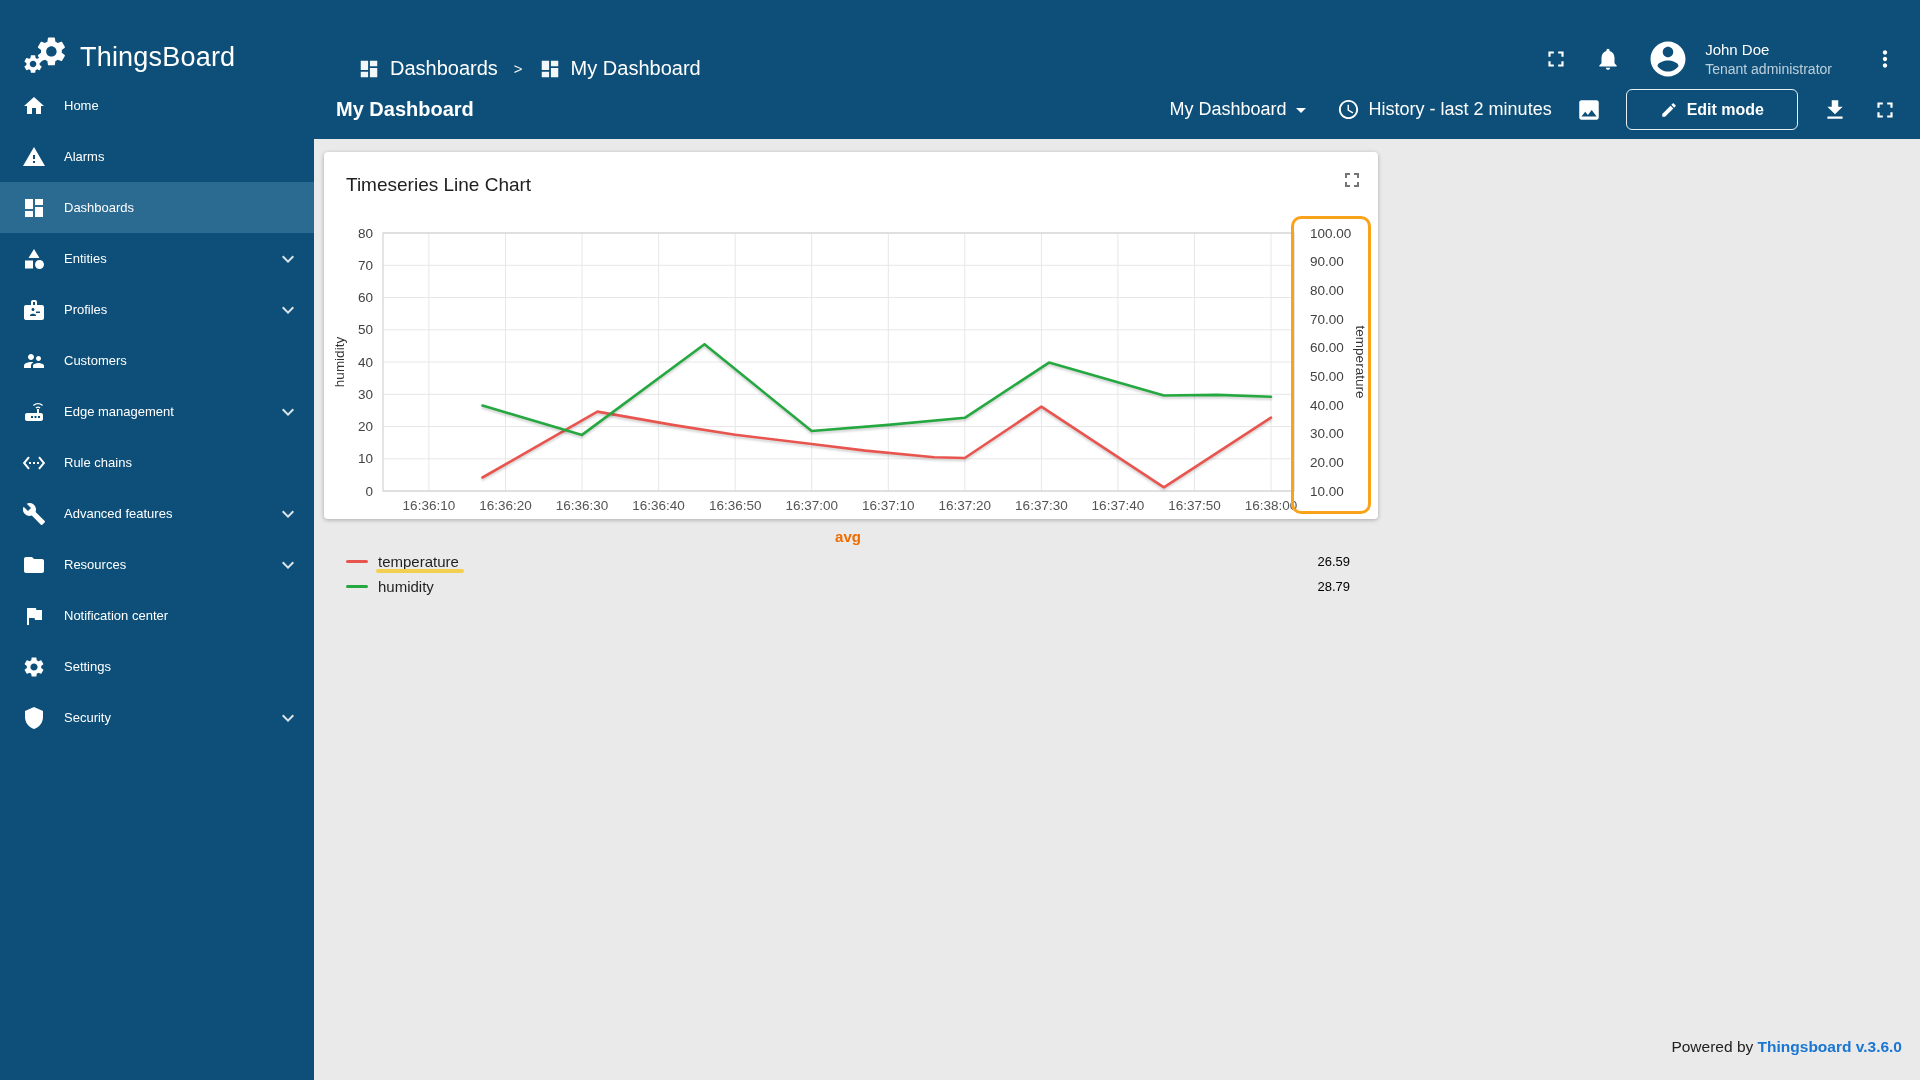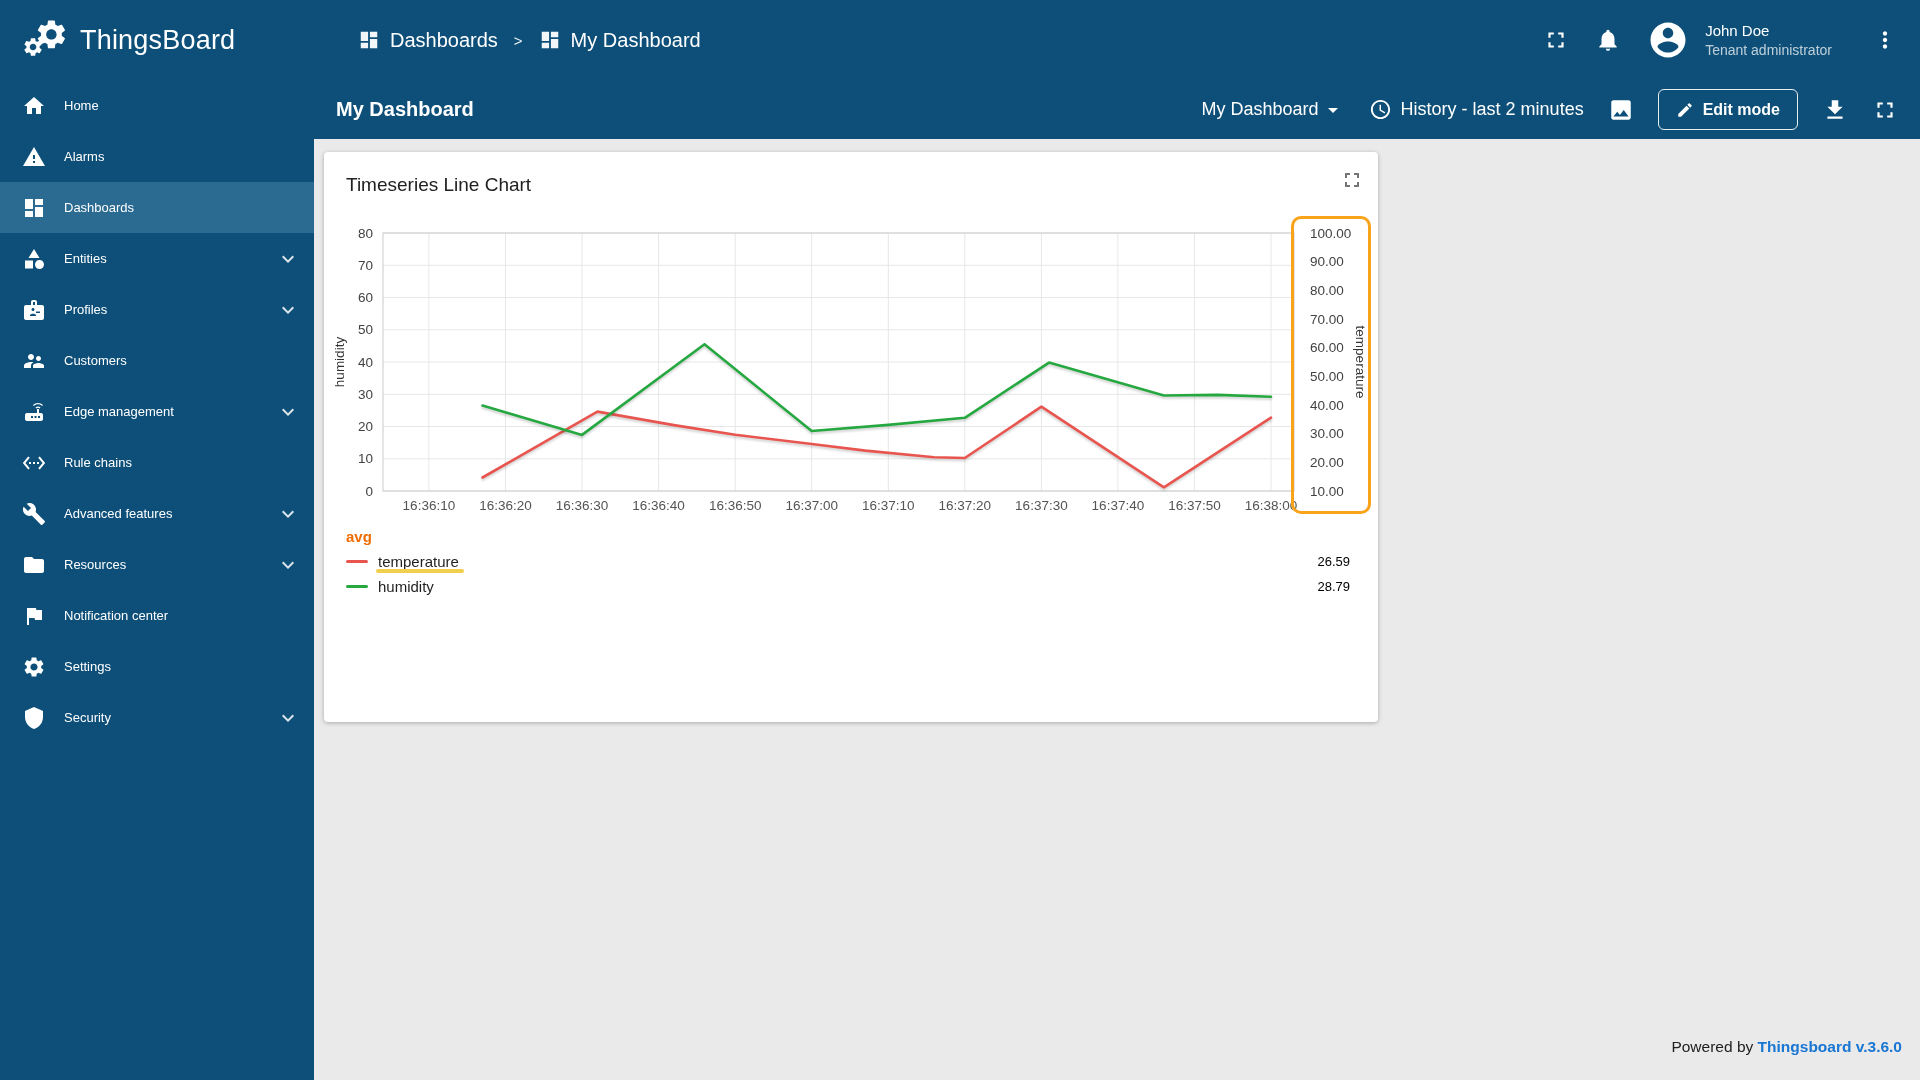--- a/index.html
+++ b/index.html
@@ -10,21 +10,21 @@
     --hl-yellow:#f2cf4e;
     --avg-color:#ef6c00;
     --link-blue:#1976d2;
   }
   *{box-sizing:border-box;margin:0;padding:0}
   html,body{width:1920px;height:1080px;overflow:hidden}
   body{font-family:"Liberation Sans",sans-serif;background:var(--content-bg)}
   .app{display:grid;grid-template-columns:314px 1fr;grid-template-rows:80px 59px 1fr;width:1920px;height:1080px}
 
   
-  header.topbar{grid-column:1/3;grid-row:1;background:var(--primary);display:flex;align-items:center;color:#fff}
+  header.topbar{grid-column:1/3;grid-row:1;background:var(--primary);display:flex;align-items:flex-end;color:#fff}
   .logo-area{width:314px;min-width:314px;display:flex;align-items:center;gap:10px;padding-left:22px}
   .logo-area svg{fill:#fff}
   .logo-text{font-size:27px;font-weight:500;letter-spacing:.2px}
   .breadcrumb{display:flex;align-items:center;gap:12px;margin-left:44px;font-size:20px}
   .bc-item{display:flex;align-items:center;gap:10px;cursor:pointer}
   .bc-icon{display:flex}
   .bc-icon svg{width:22px;height:22px;fill:#fff;opacity:.95}
   .bc-sep{font-size:15px;opacity:.95;padding:0 4px}
   .top-actions{margin-left:auto;display:flex;align-items:center;gap:26px;padding-right:22px}
   .icon-btn{display:flex;cursor:pointer}
@@ -39,54 +39,54 @@
   
   .subbar{grid-column:2;grid-row:2;background:var(--primary);display:flex;align-items:center;color:#fff;padding:0 22px}
   .page-title{font-size:20px;font-weight:700}
   .sub-actions{margin-left:auto;display:flex;align-items:center;gap:24px}
   .selector{display:flex;align-items:center;gap:2px;font-size:18px;cursor:pointer}
   .caret{display:flex}
   .caret svg{width:24px;height:24px;fill:#fff}
   .history{display:flex;align-items:center;gap:9px;font-size:18px;cursor:pointer}
   .clock{display:flex}
   .clock svg{width:23px;height:23px;fill:#fff}
-  .edit-btn{display:flex;align-items:center;gap:9px;border:1.5px solid rgba(255,255,255,.9);border-radius:6px;height:41px;padding:0 17px;font-size:16px;font-weight:600;cursor:pointer;background:transparent;color:#fff}
+  .edit-btn{display:flex;align-items:center;gap:9px;border:1.5px solid rgba(255,255,255,.9);border-radius:6px;height:41px;padding:0 33px;font-size:16px;font-weight:600;cursor:pointer;background:transparent;color:#fff}
   .btn-ic{display:flex}
   .btn-ic svg{width:18px;height:18px;fill:#fff}
 
   
   aside.sidebar{grid-column:1;grid-row:2/4;background:var(--primary);overflow:hidden}
   .nav-item{height:51px;display:flex;align-items:center;gap:18px;padding:0 14px 0 22px;color:#fff;cursor:pointer}
   .nav-item.selected{background:var(--selected)}
   .nav-icon{display:flex}
   .nav-icon svg{width:24px;height:24px;fill:#fff}
   .nav-label{font-size:13px;font-weight:400;flex:1;white-space:nowrap}
   .nav-chev{display:flex}
   .nav-chev svg{width:24px;height:24px;fill:rgba(255,255,255,.85)}
 
   
   main.content{grid-column:2;grid-row:3;position:relative;background:var(--content-bg)}
-  .widget{position:absolute;left:10px;top:13px;width:1054px;height:570px;background:#fff;border-radius:4px;box-shadow:0 1px 4px rgba(0,0,0,.28)}
+  .widget{position:absolute;left:10px;top:13px;width:1054px;height:367px;background:#fff;border-radius:4px;box-shadow:0 1px 4px rgba(0,0,0,.28)}
   .widget-title{position:absolute;top:22px;left:22px;font-size:19px;color:#212121;z-index:3}
   .widget-expand{position:absolute;top:16px;right:14px;cursor:pointer;z-index:3;display:flex}
   .widget-expand svg{width:24px;height:24px;fill:#757575}
   .chart-area{position:absolute;top:0;left:0;width:1054px;height:380px}
   svg.chart text{font-family:"Liberation Sans",sans-serif}
   .grid{stroke:#e7e7e7;stroke-width:1}
   .plotborder{fill:none;stroke:#cccccc;stroke-width:1}
   .xtick{font-size:13.5px;fill:#545454;text-anchor:middle}
   .ytickl{font-size:13.5px;fill:#424242;text-anchor:end}
   .ytickr{font-size:13.5px;fill:#424242;text-anchor:start}
   .axlabel{font-size:13.5px;fill:#333;text-anchor:middle}
   .sline{fill:none;stroke-width:2.6;stroke-linejoin:round;stroke-linecap:round;filter:drop-shadow(0 2px 1px rgba(0,0,0,.18))}
   .axis-highlight{position:absolute;left:967px;top:64px;width:80px;height:298px;border:3px solid var(--hl-orange);border-radius:10px;pointer-events:none;z-index:2}
 
   .legend{position:absolute;left:22px;right:28px;top:372px}
   .lg-row{display:flex;justify-content:space-between;align-items:center;height:25px}
-  .lg-head{justify-content:flex-start}
+  .lg-head{justify-content:center}
   .lg-avg-head{color:var(--avg-color);font-weight:700;font-size:15px}
   .lg-item{display:flex;align-items:center;gap:10px;cursor:pointer}
   .lg-dash{width:22px;height:3px;border-radius:2px}
   .lg-label{font-size:15px;color:#1f1f1f;position:relative}
   .lg-label.hl::after{content:"";position:absolute;left:-2px;right:-5px;bottom:-3px;height:4px;background:var(--hl-yellow);border-radius:2px}
   .lg-val{font-size:13px;color:#000000}
 
   .content-footer{position:absolute;right:18px;bottom:24px;font-size:15.5px;color:#212121}
   .content-footer a{color:var(--link-blue);font-weight:600;text-decoration:none;cursor:pointer}
 </style>

